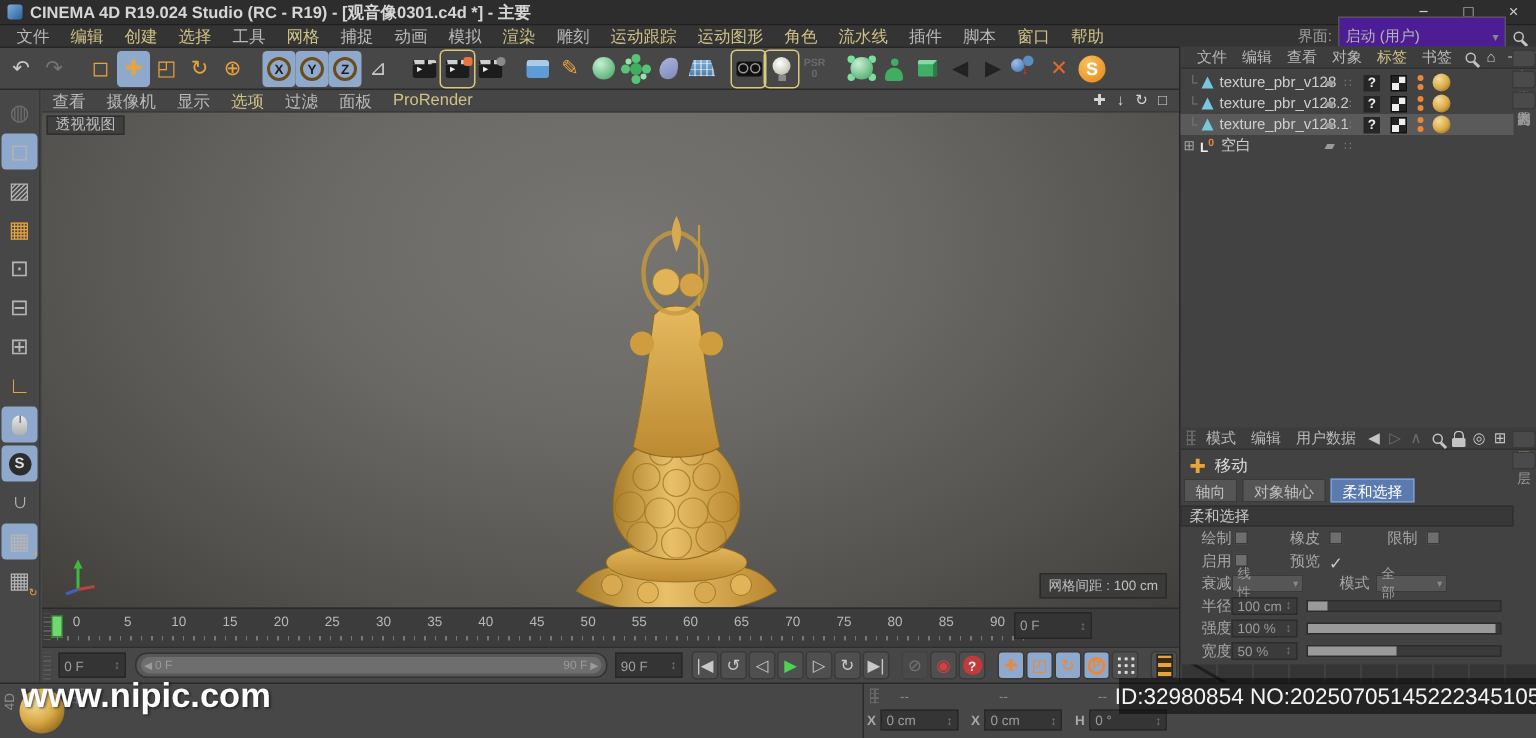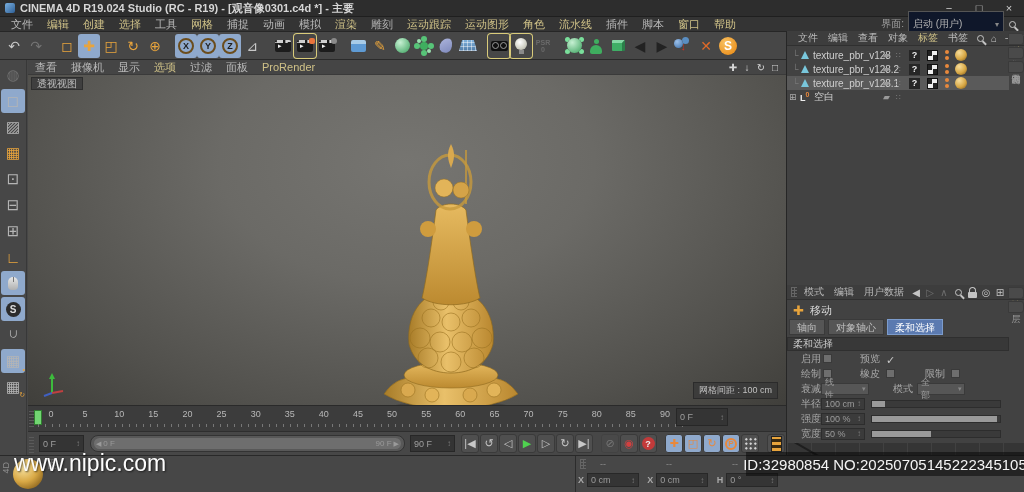--- a/index.html
+++ b/index.html
@@ -10,21 +10,21 @@
   #appicon{width:10px;height:10px;margin:0 5px 0 5px;border-radius:2px;background:linear-gradient(135deg,#7ab0e0,#2e5f96);}
   #wtitle{font-size:11px;color:#d6d6d6;white-space:nowrap;font-weight:bold;}
   #wctrl{margin-left:auto;display:flex;}
   #wctrl .ic{width:30px;height:16px;font-size:11px;color:#cfcfcf;}
   
   #menubar{position:absolute;left:0;top:17px;width:1024px;height:15px;background:#343434;display:flex;align-items:center;padding-left:4px;border-bottom:1px solid #262626;}
   .mi{font-size:11px;color:#b9b9b9;padding:0 7px;white-space:nowrap;cursor:default;}
   .mi.hl{color:#cfc187;}
   #ifacewrap{margin-left:auto;display:flex;align-items:center;margin-right:4px;text-align:right;}
   #ifacelabel{font-size:10px;color:#9f9f9f;margin-right:4px;}
-  #ifacesel{width:96px;height:13px;background:#0f172a;border:1px solid #555;font-size:10px;color:#b5b5b5;display:flex;align-items:center;padding:12px 4px;}
+  #ifacesel{width:112px;height:13px;background:#4c1d95;border:1px solid #555;font-size:10px;color:#b5b5b5;display:flex;align-items:center;padding:12px 4px;}
   #ifacesel .car{margin-left:auto;font-size:8px;color:#888;}
   
   .ic{display:flex;align-items:center;justify-content:center;position:relative;border-radius:3px;color:#c8c8c8;flex:0 0 auto;}
   .ic .g{display:flex;align-items:center;justify-content:center;}
   .ic .sub{position:absolute;right:0;bottom:0;font-size:7px;color:#e8a43c;}
   .dim{opacity:.35;}
   .org{color:#e8a43c;}
   .dk{color:#222;font-weight:bold;font-size:15px;}
   .active{background:#8fa9cc;}
   .framed{box-shadow:0 0 0 1px #d9cb7a;}
@@ -176,21 +176,21 @@
   #coordfields{display:flex;align-items:center;height:18px;}
   .cgroup{display:flex;align-items:center;width:70px;}
   .cgroup b{font-size:9px;color:#a8a8a8;margin-right:3px;}
   .cfield{width:52px;height:14px;background:#353535;border:1px solid #282828;color:#9c9c9c;font-size:9px;display:flex;align-items:center;padding:0 3px;}
   .cfield .stp{margin-left:auto;color:#777;font-size:8px;}
   
   #idbar{position:absolute;left:746px;top:452px;width:278px;height:24px;background:rgba(8,8,8,.55);display:flex;align-items:center;justify-content:center;z-index:40;}
   #idbar span{color:#f4f4f4;font-size:15px;white-space:nowrap;}
   #nipic{position:absolute;left:8px;top:450px;z-index:40;display:flex;align-items:baseline;white-space:nowrap;}
   #nipic .site{font-size:25px;font-weight:900;color:#fff;letter-spacing:1px;text-shadow:1px 1px 2px rgba(0,0,0,.6),-1px -1px 1px rgba(0,0,0,.3);}
-  #nipic .url{font-size:23px;font-weight:normal;color:#fdfdfd;margin-left:6px;text-shadow:1px 1px 2px rgba(0,0,0,.6);}
+  #nipic .url{font-size:23px;font-weight:bold;color:#fdfdfd;margin-left:6px;text-shadow:1px 1px 2px rgba(0,0,0,.6);}
 </style>
 </head>
 <body>
 
 <div id="app">
 
   <div id="titlebar">
     <span id="appicon"></span>
     <span id="wtitle">CINEMA 4D R19.024 Studio (RC - R19) - [观音像0301.c4d *] - 主要</span>
     <span id="wctrl">
@@ -751,32 +751,32 @@
         <span class="plus">✚</span>
         <span class="tname">移动</span>
       </div>
       <div id="am-tabs">
           <span class="atab">轴向</span>
           <span class="atab">对象轴心</span>
           <span class="atab active">柔和选择</span>
         </div>
       <div id="am-section">柔和选择</div>
       <div class="arow">
-        <span class="albl">启用</span>
-        <span class="cb"></span>
-        <span class="albl albl2" style="margin-left:18px">预览</span>
-        <span class="cb checked"></span>
-      </div>
-      <div class="arow">
         <span class="albl">绘制</span>
         <span class="cb"></span>
         <span class="albl albl2" style="margin-left:18px">橡皮</span>
         <span class="cb"></span>
         <span class="albl albl2" style="margin-left:20px">限制</span>
         <span class="cb"></span>
+      </div>
+      <div class="arow">
+        <span class="albl">启用</span>
+        <span class="cb"></span>
+        <span class="albl albl2" style="margin-left:18px">预览</span>
+        <span class="cb checked"></span>
       </div>
       <div class="arow">
         <span class="albl">衰减</span>
         <span class="dd">
             <span>线性</span>
             <span class="car">▾</span>
           </span>
         <span class="albl albl2" style="margin-left:14px">模式</span>
         <span class="dd">
             <span>全部</span>

